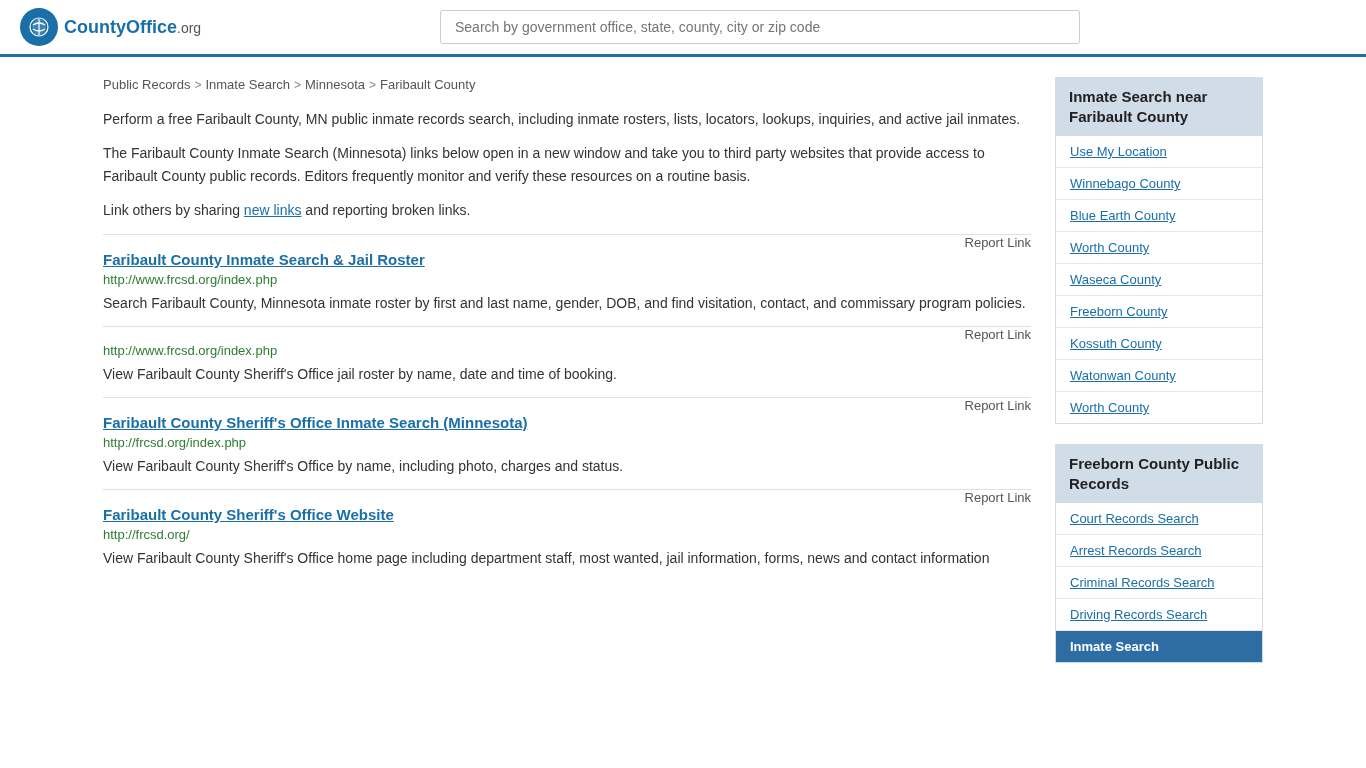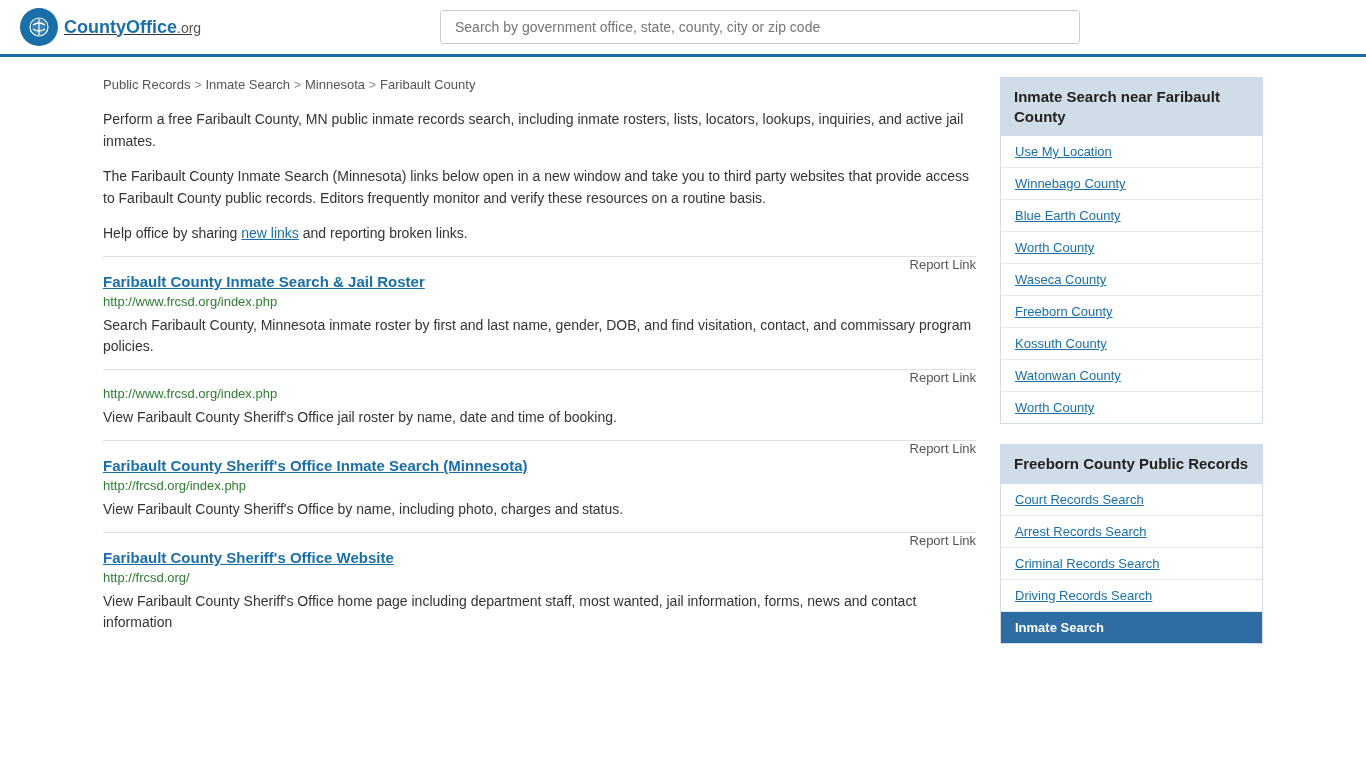--- a/index.html
+++ b/index.html
@@ -29,21 +29,20 @@
       align-items: center;
       justify-content: center;
       color: white;
       font-size: 18px;
       font-weight: bold;
     }
     #logo-text {
       font-size: 18px;
       font-weight: bold;
       color: #333;
-      text-decoration: underline;
     }
     #logo-text span { color: #1a6fa8; }
     #logo-text .org { color: #555; font-weight: normal; font-size: 14px; }
     #search-bar {
       flex: 1;
       max-width: 640px;
       margin-left: 200px;
     }
     #search-bar input {
       width: 100%;
@@ -132,21 +131,21 @@
       position: absolute;
       right: 0;
       top: 0;
       font-size: 13px;
       color: #555;
       cursor: pointer;
     }
 
     
     #sidebar {
-      width: 263px;
+      width: 208px;
       flex-shrink: 0;
     }
     .sidebar-section {
       margin-bottom: 20px;
     }
     .sidebar-heading {
       background: #d0dce8;
       padding: 10px 14px;
       font-size: 15px;
       font-weight: bold;
@@ -213,21 +212,21 @@
       <a class="breadcrumb-link">Inmate Search</a>
       <span class="breadcrumb-sep">&gt;</span>
       <a class="breadcrumb-link">Minnesota</a>
       <span class="breadcrumb-sep">&gt;</span>
       <a class="breadcrumb-link">Faribault County</a>
     </div>
 
     <p id="description-1">Perform a free Faribault County, MN public inmate records search, including inmate rosters, lists, locators, lookups, inquiries, and active jail inmates.</p>
     <p id="description-2">The Faribault County Inmate Search (Minnesota) links below open in a new window and take you to third party websites that provide access to Faribault County public records. Editors frequently monitor and verify these resources on a routine basis.</p>
     <p id="description-3">
-      <span>Help office by sharing </span><a class="inline-link">new links</a><span> and reporting broken links.</span>
+      <span>Link others by sharing </span><a class="inline-link">new links</a><span> and reporting broken links.</span>
     </p>
 
     <div id="results-list">
         <div class="result-entry"><span class="report-link">Report Link</span><div class="result-title">Faribault County Inmate Search &amp; Jail Roster</div><div class="result-url">http://www.frcsd.org/index.php</div><div class="result-desc">Search Faribault County, Minnesota inmate roster by first and last name, gender, DOB, and find visitation, contact, and commissary program policies.</div></div>
         <div class="result-entry"><span class="report-link">Report Link</span><div class="result-url">http://www.frcsd.org/index.php</div><div class="result-desc">View Faribault County Sheriff's Office jail roster by name, date and time of booking.</div></div>
         <div class="result-entry"><span class="report-link">Report Link</span><div class="result-title">Faribault County Sheriff's Office Inmate Search (Minnesota)</div><div class="result-url">http://frcsd.org/index.php</div><div class="result-desc">View Faribault County Sheriff's Office by name, including photo, charges and status.</div></div>
         <div class="result-entry"><span class="report-link">Report Link</span><div class="result-title">Faribault County Sheriff's Office Website</div><div class="result-url">http://frcsd.org/</div><div class="result-desc">View Faribault County Sheriff's Office home page including department staff, most wanted, jail information, forms, news and contact information</div></div>
       </div>
 
   </div>

